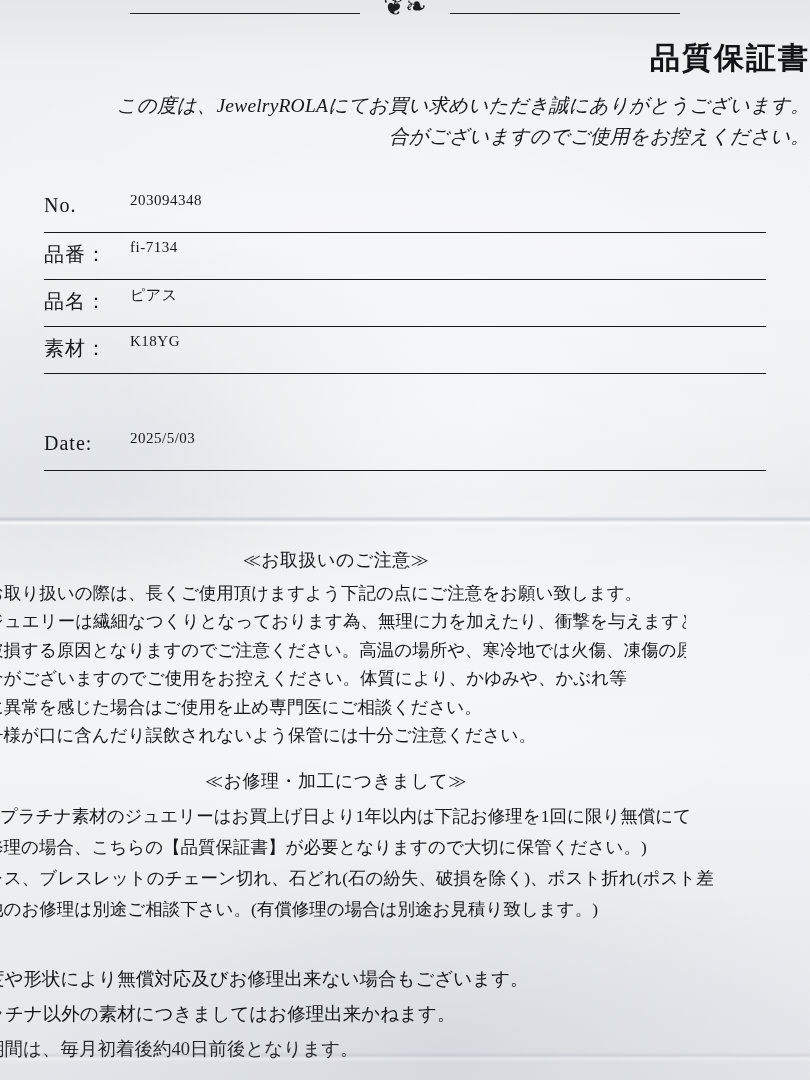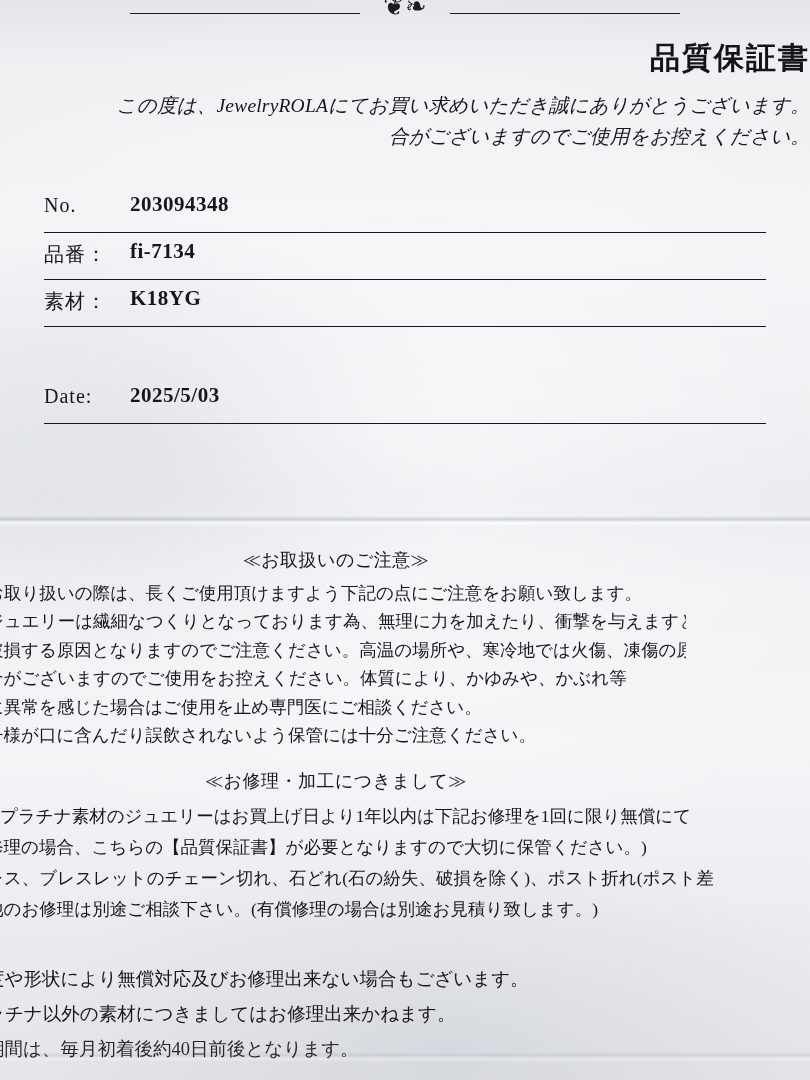--- a/index.html
+++ b/index.html
@@ -57,21 +57,21 @@
     font-size:19.5px;line-height:31px;color:#15171a;letter-spacing:0.2px;font-style:italic;
   }
 
   
   .fields{position:absolute;left:44px;top:170px;width:722px;margin-top:16px;}
   .frow{position:relative;height:47px;}
   .frow .lbl{
     position:absolute;left:0;top:8px;font-size:20px;letter-spacing:1px;
   }
   .frow .val{
-    position:absolute;left:86px;top:6px;font-size:21px;letter-spacing:0.5px;font-weight:bold;
+    position:absolute;left:86px;top:6px;font-size:15px;letter-spacing:0.5px;
   }
   .frow .line{
     position:absolute;left:0;right:0;bottom:0;height:1px;background:#16181b;
   }
   .spacer{height:50px;}
 
   
   .sec-head{
     text-align:center;font-size:18px;letter-spacing:0.5px;margin:0 0 4px 0;
   }
@@ -123,20 +123,25 @@
       <span class="val">203094348</span>
       <span class="line"></span>
     </div>
 
     <div class="frow">
       <span class="lbl">品番：</span>
       <span class="val">fi-7134</span>
       <span class="line"></span>
     </div>
 
+    <div class="frow">
+      <span class="lbl">品名：</span>
+      <span class="val">ピアス</span>
+      <span class="line"></span>
+    </div>
 
     <div class="frow">
       <span class="lbl">素材：</span>
       <span class="val">K18YG</span>
       <span class="line"></span>
     </div>
 
     <div class="spacer"></div>
 
     <div class="frow">

